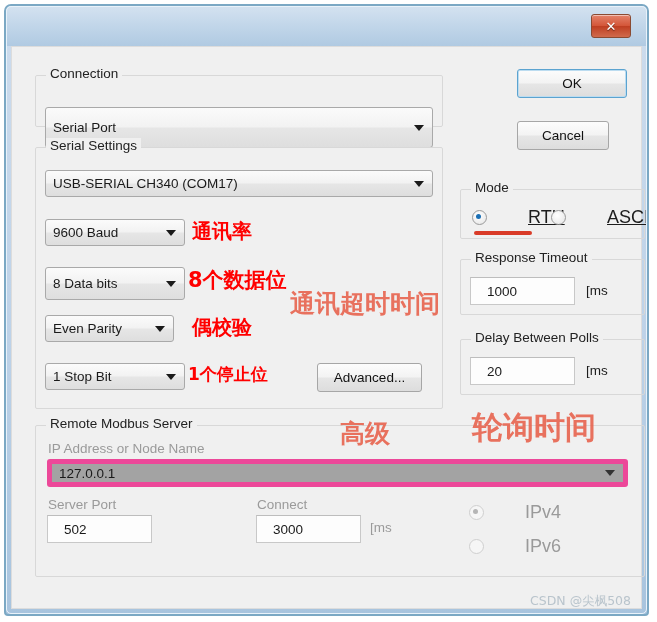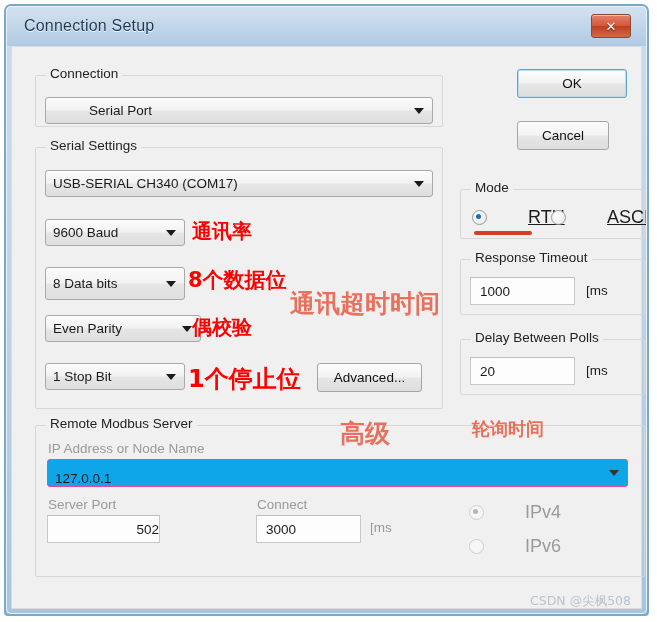--- a/index.html
+++ b/index.html
@@ -79,30 +79,30 @@
     display:flex;align-items:center;
     cursor:pointer;
   }
   .combo .ctext{padding-left:7px;white-space:nowrap;overflow:hidden;}
   .combo .arrow{
     position:absolute;right:8px;top:50%;transform:translateY(-50%);
     width:0;height:0;border-left:5px solid transparent;border-right:5px solid transparent;
     border-top:6px solid #1a1a1a;
   }
   .combo.flat{
-    background:#0ea5e9;border:1px solid #ec4899;align-items:flex-end;
+    background:#a3a3a3;border:5px solid #ec4899;
   }
   .combo.flat .arrow{border-top-color:#333;}
 
   .textbox{
     position:absolute;box-sizing:border-box;
     border:1px solid #c8c8c8;border-top-color:#bdbdbd;
     background:#fdfdfd;
     font-size:13.5px;color:#1a1a1a;
-    display:flex;align-items:center;padding-left:9px;
+    display:flex;align-items:center;padding-left:16px;
     cursor:text;
   }
 
   
   .btn{
     position:absolute;box-sizing:border-box;
     border:1px solid #a6a6a6;border-radius:3px;
     background:linear-gradient(180deg,#fcfcfc 0%,#f3f3f3 48%,#e6e6e6 52%,#dddddd 100%);
     font-size:13.5px;color:#111;
     display:flex;align-items:center;justify-content:center;
@@ -156,32 +156,31 @@
     font-family:"DejaVu Sans","Liberation Sans",sans-serif;
     margin-left:36px;
   }
 </style>
 </head>
 <body>
 
 <div id="window">
 
   <div id="titlebar">
-    <div id="title-text">Connection Setup</div>
     <div id="close-btn">
       <span class="glyph">✕</span>
     </div>
   </div>
 
   <div id="client">
 
     <div class="group" style="left:23px;top:28px;width:408px;height:52px;">
       <span class="g-title">Connection</span>
     </div>
-    <div class="combo" style="left:33px;top:50px;width:388px;height:27px;padding-left:36px;">
+    <div class="combo" style="left:33px;top:60px;width:388px;height:41px;">
       <span class="ctext">Serial Port</span>
       <span class="arrow"></span>
     </div>
 
     <div class="group" style="left:23px;top:100px;width:408px;height:262px;padding-left:36px;">
       <span class="g-title">Serial Settings</span>
     </div>
 
     <div class="combo" style="left:33px;top:123px;width:388px;height:27px;">
       <span class="ctext">USB-SERIAL CH340 (COM17)</span>
@@ -191,21 +190,21 @@
     <div class="combo" style="left:33px;top:172px;width:140px;height:27px;">
       <span class="ctext">9600 Baud</span>
       <span class="arrow"></span>
     </div>
 
     <div class="combo" style="left:33px;top:220px;width:140px;height:33px;">
       <span class="ctext">8 Data bits</span>
       <span class="arrow"></span>
     </div>
 
-    <div class="combo" style="left:33px;top:268px;width:156px;height:27px;">
+    <div class="combo" style="left:33px;top:268px;width:129px;height:27px;">
       <span class="ctext">Even Parity</span>
       <span class="arrow"></span>
     </div>
 
     <div class="combo" style="left:33px;top:316px;width:140px;height:27px;align-items:center;">
       <span class="ctext">1 Stop Bit</span>
       <span class="arrow"></span>
     </div>
 
     <div class="btn" style="left:305px;top:316px;width:105px;height:29px;">
@@ -216,21 +215,21 @@
       <span class="g-title">Remote Modbus Server</span>
     </div>
 
     <span class="lbl dim" style="left:36px;top:394px;">IP Address or Node Name</span>
     <div class="combo flat" style="left:35px;top:412px;width:581px;height:28px;">
       <span class="ctext">127.0.0.1</span>
       <span class="arrow"></span>
     </div>
 
     <span class="lbl dim" style="left:36px;top:450px;">Server Port</span>
-    <div class="textbox" style="left:35px;top:468px;width:113px;height:28px;justify-content:flex-end;">
+    <div class="textbox" style="left:35px;top:468px;width:105px;height:28px;">
       <span>502</span>
     </div>
 
     <span class="lbl dim" style="left:245px;top:450px;">Connect</span>
     <div class="textbox" style="left:244px;top:468px;width:105px;height:28px;">
       <span>3000</span>
     </div>
     <span class="lbl dim" style="left:358px;top:473px;">[ms</span>
 
     <div class="radio dimr on" style="left:457px;top:455px;">
@@ -274,21 +273,21 @@
       <span class="g-title">Delay Between Polls</span>
     </div>
     <div class="textbox" style="left:458px;top:310px;width:105px;height:28px;">
       <span>20</span>
     </div>
     <span class="lbl" style="left:574px;top:316px;">[ms</span>
 
     <span class="anno" style="left:180px;top:171px;font-size:20px;">通讯率</span>
     <span class="anno" style="left:176px;top:219px;font-size:21px;">8个数据位</span>
     <span class="anno" style="left:180px;top:267px;font-size:20px;">偶校验</span>
-    <span class="anno" style="left:176px;top:316px;font-size:24px;">1个停止位</span>
+    <span class="anno" style="left:176px;top:316px;font-size:17px;">1个停止位</span>
     <span class="anno fade" style="left:278px;top:240px;font-size:25px;">通讯超时时间</span>
     <span class="anno fade" style="left:328px;top:370px;font-size:25px;">高级</span>
-    <span class="anno fade" style="left:460px;top:370px;font-size:18px;">轮询时间</span>
+    <span class="anno fade" style="left:460px;top:360px;font-size:31px;">轮询时间</span>
 
   </div>
 
   <div id="watermark">CSDN @尖枫508</div>
 </div>
 
 </body></html>

